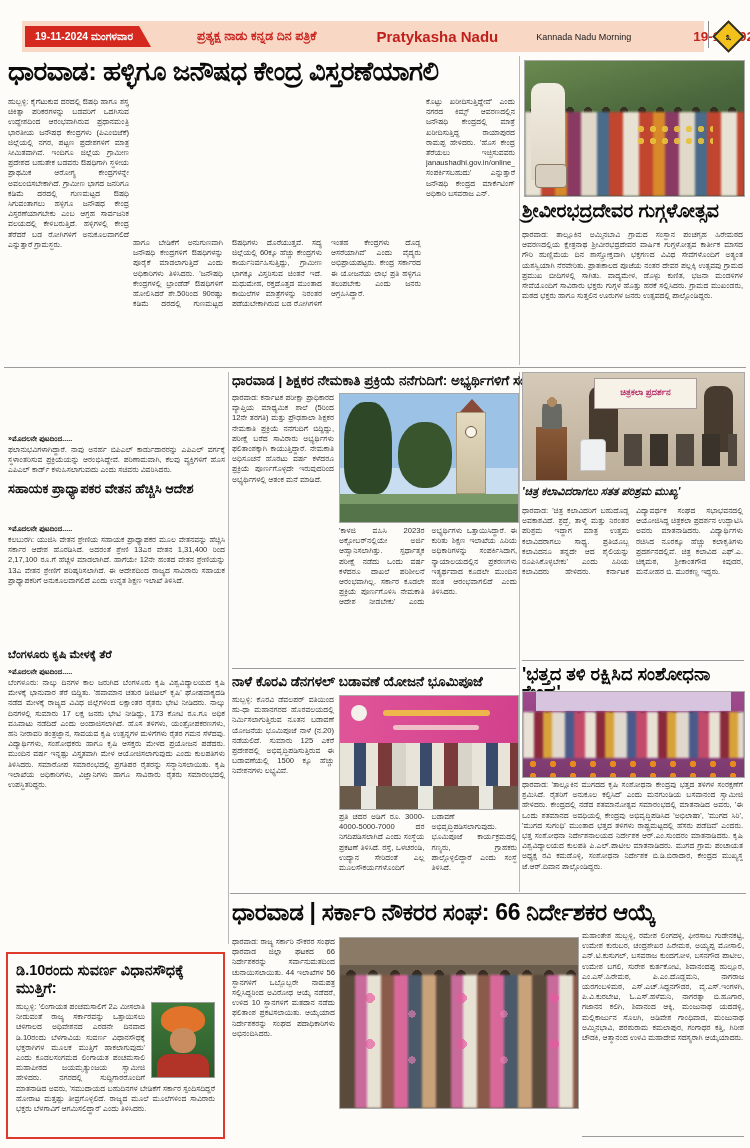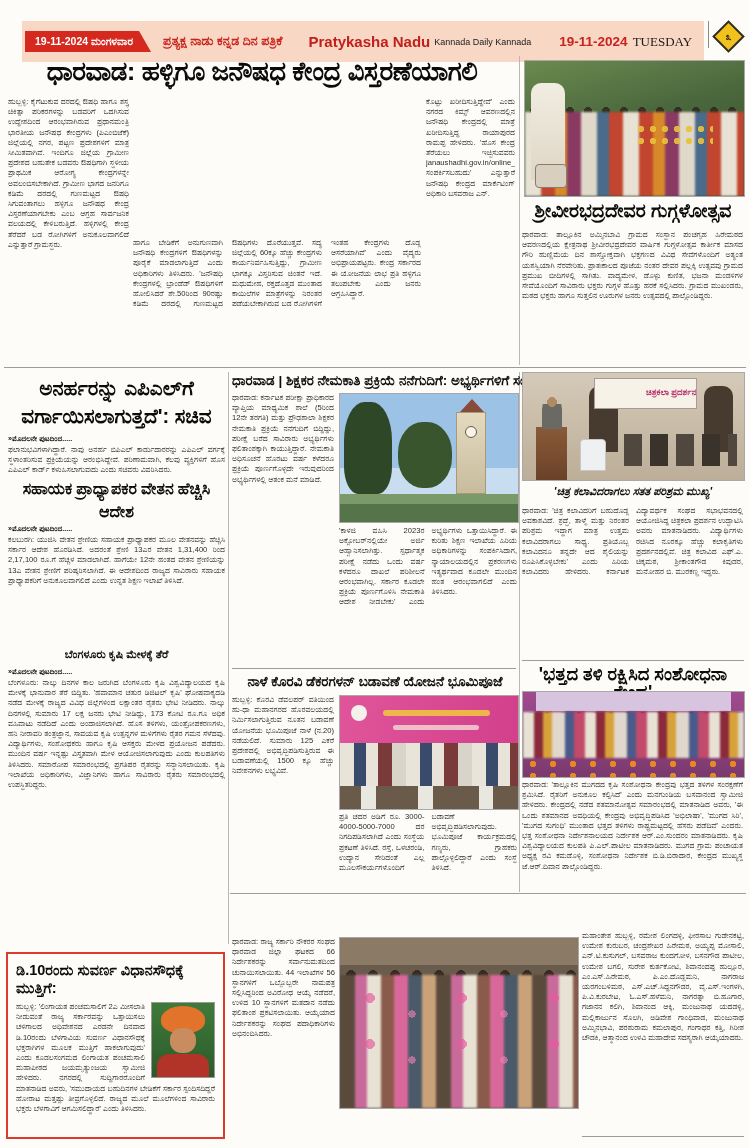--- a/index.html
+++ b/index.html
@@ -2,28 +2,28 @@
 <html><head>
 <meta charset="utf-8">
 <style>
   html,body{margin:0;padding:0;background:#e8e6e0;}
   #page{position:relative;width:750px;height:1148px;background:#fdfcf8;overflow:hidden;
         font-family:"Liberation Sans","DejaVu Sans",sans-serif;color:#222;}
   .abs{position:absolute;}
   .body-text{font-size:7.6px;line-height:10.2px;text-align:justify;color:#2b2b2b;overflow:hidden;}
   .cols2{column-count:2;column-gap:7px;}
   .cols3{column-count:3;column-gap:9px;}
-  .hl{font-weight:bold;color:#0b0b0b;text-align:center;}
+  .hl{font-weight:bold;color:#0b0b0b;}
   .continued{font-size:7.2px;font-weight:bold;color:#111;}
   .rule-h{position:absolute;height:1px;background:#9c9c9c;}
   .rule-v{position:absolute;width:1px;background:#b8b8b8;}
   .ph{position:absolute;overflow:hidden;border:1px solid #a8a8a8;background:#ccc;}
 
   
-  .mast-bar{position:absolute;left:22px;top:21px;width:682px;height:41px;background:#f8d7c5;display:flex;align-items:center;}
+  .mast-bar{position:absolute;left:22px;top:21px;width:682px;height:31px;background:#f8d7c5;display:flex;align-items:center;gap:34px;}
   .ribbon{background:#d5281f;color:#fff;height:21px;line-height:21px;padding:0 18px 0 10px;font-size:10.5px;font-weight:bold;
           clip-path:polygon(0 0,calc(100% - 12px) 0,100% 100%,0 100%);margin-left:3px;white-space:nowrap;}
   .tagline{color:#c8231d;font-weight:bold;font-size:12.5px;margin-left:12px;white-space:nowrap;}
   .pname{color:#c0201c;font-weight:bold;font-size:15px;margin-left:26px;white-space:nowrap;}
   .psub{color:#1a1a1a;font-size:9px;margin-left:4px;white-space:nowrap;}
   .mdate-d{color:#c8231d;font-weight:bold;font-size:13.5px;margin-left:28px;white-space:nowrap;}
   .mdate-day{color:#1a1a1a;font-size:13px;font-family:"Liberation Serif",serif;margin-left:5px;white-space:nowrap;}
   .mast-divider{position:absolute;left:708px;top:21px;width:1px;height:27px;background:#8a8a8a;}
   .page-badge{position:absolute;left:717px;top:25px;width:19px;height:19px;background:#f2c11b;border:2px solid #2e2e2e;transform:rotate(45deg);}
   .page-badge span{display:block;transform:rotate(-45deg);text-align:center;line-height:19px;font-size:10px;font-weight:bold;color:#222;}
@@ -36,21 +36,21 @@
   #lead-colB{left:133px;top:238px;width:288px;height:125px;}
   #rv-top{left:519px;top:56px;height:309px;}
   #ph-gug{left:524px;top:60px;width:219px;height:135px;}
   #hl-gug{left:522px;top:199px;width:222px;font-size:19px;line-height:24px;}
   #gug-body{left:522px;top:230px;width:221px;height:134px;}
   #rh-mid{left:4px;top:367px;width:742px;}
 
   #hl-a1{left:8px;top:374px;width:217px;font-size:20px;line-height:28px;}
   #a1-cont{left:8px;top:434px;}
   #a1-body{left:8px;top:445px;width:217px;height:27px;}
-  #hl-a2{left:8px;top:477px;width:217px;font-size:16px;line-height:23px;font-family:Liberation Serif, serif;}
+  #hl-a2{left:8px;top:477px;width:217px;font-size:13px;line-height:23px;}
   #a2-cont{left:8px;top:524px;}
   #a2-body{left:8px;top:535px;width:217px;height:103px;}
   #hl-a3{left:8px;top:643px;width:217px;font-size:11px;line-height:22px;}
   #a3-cont{left:8px;top:667px;}
   #a3-body{left:8px;top:678px;width:217px;height:264px;}
 
   #mutige-box{left:6px;top:952px;width:219px;height:187px;border:2px solid #df382c;padding:7px 8px;box-sizing:border-box;background:#fdfcf8;}
   #hl-mut{font-size:14.5px;line-height:18px;font-weight:bold;color:#0b0b0b;margin-bottom:5px;}
   #mut-body{font-size:7.6px;line-height:10.2px;text-align:justify;color:#2b2b2b;overflow:hidden;height:142px;}
   #ph-mut{position:relative;float:right;width:62px;height:74px;margin:0 0 4px 6px;background:linear-gradient(#3f7a3b,#2c5a2a);border:1px solid #999;overflow:hidden;}
@@ -115,21 +115,21 @@
   .tw-tree1{position:absolute;left:4px;top:8px;width:48px;height:92px;background:#2d4727;border-radius:42% 42% 30% 30%;}
   .tw-tree2{position:absolute;left:58px;top:28px;width:54px;height:66px;background:#39552e;border-radius:46%;}
   .tw-tower{position:absolute;right:32px;top:18px;width:28px;height:80px;background:linear-gradient(#e4daBF,#c8bc9e);border:1px solid #a89878;}
   .tw-roof{position:absolute;right:34px;top:5px;width:0;height:0;border-left:12px solid transparent;border-right:12px solid transparent;border-bottom:13px solid #8a4a3a;}
   .tw-clock{position:absolute;right:41px;top:32px;width:10px;height:10px;background:#f8f4ea;border:1px solid #6a5a42;border-radius:50%;}
 
   #ph-chitra{background:linear-gradient(#d5c9b8,#bcae98);}
   .ch-door1{position:absolute;left:30%;top:12%;width:13%;height:62%;background:#473a2e;border-radius:10px 10px 0 0;}
   .ch-door2{position:absolute;right:5%;top:12%;width:13%;height:62%;background:#473a2e;border-radius:10px 10px 0 0;}
   .ch-banner{position:absolute;top:5%;left:32%;width:46%;height:27%;background:#f6f2e8;border:1px solid #a99;
-             color:#b5306a;font-weight:bold;font-size:8.5px;text-align:right;line-height:26px;overflow:hidden;}
+             color:#b5306a;font-weight:bold;font-size:8.5px;text-align:center;line-height:26px;overflow:hidden;}
   .ch-podium{position:absolute;left:6%;bottom:0;width:14%;height:50%;background:linear-gradient(#8a5a38,#6a4228);}
   .ch-speaker{position:absolute;left:8.5%;bottom:48%;width:9%;height:30%;
               background:radial-gradient(circle 5px at 50% 5px,#b08a62 97%,transparent 98%),linear-gradient(transparent 0 22%,#6a6a64 22%);border-radius:40% 40% 0 0;}
   .ch-people{position:absolute;right:3%;bottom:13%;width:55%;height:30%;filter:blur(.6px);
              background:repeating-linear-gradient(90deg,transparent 0 8px,#50483e 8px 26px,transparent 26px 34px,#39332b 34px 52px);}
   .ch-chair{position:absolute;left:26%;bottom:8%;width:24px;height:30px;background:#eef0f2;border:1px solid #c8c8c8;border-radius:4px 4px 0 0;}
 
   #ph-bhatta{background:linear-gradient(#a04a8e,#7a3a6e);}
   .bh-banner{position:absolute;top:0;left:6%;width:88%;height:22%;background:#ded2e8;opacity:.9;}
   .bh-heads{position:absolute;top:20%;left:0;right:0;height:12px;opacity:.85;
@@ -164,21 +164,21 @@
 <body>
 
 <div id="page">
 
   <div class="mast-bar">
     <div class="ribbon">
       <span>19-11-2024 ಮಂಗಳವಾರ</span>
     </div>
     <div class="tagline">ಪ್ರತ್ಯಕ್ಷ ನಾಡು ಕನ್ನಡ ದಿನ ಪತ್ರಿಕೆ</div>
     <span class="pname">Pratykasha Nadu</span>
-    <span class="psub">Kannada Daily Kannada</span>
+    <span class="psub">Kannada Nadu Morning</span>
     <span class="mdate-d">19-11-2024</span>
     <span class="mdate-day">TUESDAY</span>
   </div>
   <div class="mast-divider"></div>
   <div class="page-badge">
     <span>೩</span>
   </div>
 
   <div class="abs hl" id="hl-lead">ಧಾರವಾಡ: ಹಳ್ಳಿಗೂ ಜನೌಷಧ ಕೇಂದ್ರ ವಿಸ್ತರಣೆಯಾಗಲಿ</div>
   <div class="abs body-text" id="lead-colL">ಹುಬ್ಬಳ್ಳಿ: ಕೈಗೆಟುಕುವ ದರದಲ್ಲಿ ಔಷಧಿ ಹಾಗೂ ಶಸ್ತ್ರ ಚಿಕಿತ್ಸಾ ಪರಿಕರಗಳನ್ನು ಬಡವರಿಗೆ ಒದಗಿಸುವ ಉದ್ದೇಶದಿಂದ ಆರಂಭವಾಗಿರುವ ಪ್ರಧಾನಮಂತ್ರಿ ಭಾರತೀಯ ಜನೌಷಧ ಕೇಂದ್ರಗಳು (ಪಿಎಂಬಿಜೆಕೆ) ಜಿಲ್ಲೆಯಲ್ಲಿ ನಗರ, ಪಟ್ಟಣ ಪ್ರದೇಶಗಳಿಗೆ ಮಾತ್ರ ಸೀಮಿತವಾಗಿವೆ. ಇಂದಿಗೂ ಜಿಲ್ಲೆಯ ಗ್ರಾಮೀಣ ಪ್ರದೇಶದ ಬಹುತೇಕ ಬಡವರು ಔಷಧಿಗಾಗಿ ಸ್ಥಳೀಯ ಪ್ರಾಥಮಿಕ ಆರೋಗ್ಯ ಕೇಂದ್ರಗಳನ್ನೇ ಅವಲಂಬಿಸಬೇಕಾಗಿದೆ. ಗ್ರಾಮೀಣ ಭಾಗದ ಜನರಿಗೂ ಕಡಿಮೆ ದರದಲ್ಲಿ ಗುಣಮಟ್ಟದ ಔಷಧಿ ಸಿಗುವಂತಾಗಲು ಹಳ್ಳಿಗೂ ಜನೌಷಧ ಕೇಂದ್ರ ವಿಸ್ತರಣೆಯಾಗಬೇಕು ಎಂಬ ಆಗ್ರಹ ಸಾರ್ವಜನಿಕ ವಲಯದಲ್ಲಿ ಕೇಳಿಬರುತ್ತಿದೆ. ಹಳ್ಳಿಗಳಲ್ಲಿ ಕೇಂದ್ರ ತೆರೆದರೆ ಬಡ ರೋಗಿಗಳಿಗೆ ಅನುಕೂಲವಾಗಲಿದೆ ಎನ್ನುತ್ತಾರೆ ಗ್ರಾಮಸ್ಥರು.</div>
@@ -191,21 +191,20 @@
     <div class="gug-crowd"></div>
     <div class="gug-drummer"></div>
     <div class="gug-drum"></div>
     <div class="gug-garland"></div>
   </div>
   <div class="abs hl" id="hl-gug">ಶ್ರೀವೀರಭದ್ರದೇವರ ಗುಗ್ಗಳೋತ್ಸವ</div>
   <div class="abs body-text" id="gug-body">ಧಾರವಾಡ: ತಾಲ್ಲೂಕಿನ ಅಮ್ಮಿನಬಾವಿ ಗ್ರಾಮದ ಸಂಸ್ಥಾನ ಪಂಚಗೃಹ ಹಿರೇಮಠದ ಆವರಣದಲ್ಲಿಯ ಕ್ಷೇತ್ರನಾಥ ಶ್ರೀವೀರಭದ್ರದೇವರ ವಾರ್ಷಿಕ ಗುಗ್ಗಳೋತ್ಸವ ಕಾರ್ತೀಕ ಮಾಸದ ಗೌರಿ ಹುಣ್ಣಿಮೆಯ ದಿನ ಶಾಸ್ತ್ರೋಕ್ತವಾಗಿ ಭಕ್ತಗಣದ ವಿವಿಧ ಸೇವೆಗಳೊಂದಿಗೆ ಅತ್ಯಂತ ಯಶಸ್ವಿಯಾಗಿ ನೆರವೇರಿತು. ಪ್ರಾತಃಕಾಲದ ಪೂಜೆಯ ನಂತರ ದೇವರ ಪಲ್ಲಕ್ಕಿ ಉತ್ಸವವು ಗ್ರಾಮದ ಪ್ರಮುಖ ಬೀದಿಗಳಲ್ಲಿ ಸಾಗಿತು. ವಾದ್ಯಮೇಳ, ಡೊಳ್ಳು ಕುಣಿತ, ಭಜನಾ ಮಂಡಳಿಗಳ ಸೇವೆಯೊಂದಿಗೆ ಸಾವಿರಾರು ಭಕ್ತರು ಗುಗ್ಗಳ ಹೊತ್ತು ಹರಕೆ ಸಲ್ಲಿಸಿದರು. ಗ್ರಾಮದ ಮುಖಂಡರು, ಮಠದ ಭಕ್ತರು ಹಾಗೂ ಸುತ್ತಲಿನ ಊರುಗಳ ಜನರು ಉತ್ಸವದಲ್ಲಿ ಪಾಲ್ಗೊಂಡಿದ್ದರು.</div>
 
   <div class="rule-h" id="rh-mid"></div>
 
-  <div class="abs hl" id="hl-a1">ಅನರ್ಹರನ್ನು ಎಪಿಎಲ್‌ಗೆ ವರ್ಗಾಯಿಸಲಾಗುತ್ತದೆ': ಸಚಿವ</div>
   <div class="abs continued" id="a1-cont">»ಮೊದಲನೇ ಪುಟದಿಂದ.....</div>
   <div class="abs body-text" id="a1-body">ಫಲಾನುಭವಿಗಳಾಗಿದ್ದಾರೆ. ನಾವು ಅನರ್ಹ ಬಿಪಿಎಲ್ ಕಾರ್ಡುದಾರರನ್ನು ಎಪಿಎಲ್ ವರ್ಗಕ್ಕೆ ಸ್ಥಳಾಂತರಿಸುವ ಪ್ರಕ್ರಿಯೆಯನ್ನು ಆರಂಭಿಸಿದ್ದೇವೆ. ಪರಿಣಾಮವಾಗಿ, ಕೆಲವು ವ್ಯಕ್ತಿಗಳಿಗೆ ಹೊಸ ಎಪಿಎಲ್ ಕಾರ್ಡ್ ಕಳುಹಿಸಲಾಗುವುದು ಎಂದು ಸಚಿವರು ವಿವರಿಸಿದರು.</div>
 
   <div class="abs hl" id="hl-a2">ಸಹಾಯಕ ಪ್ರಾಧ್ಯಾಪಕರ ವೇತನ ಹೆಚ್ಚಿಸಿ ಆದೇಶ</div>
   <div class="abs continued" id="a2-cont">»ಮೊದಲನೇ ಪುಟದಿಂದ.....</div>
   <div class="abs body-text" id="a2-body">ಕಲಬುರಗಿ: ಯುಜಿಸಿ ವೇತನ ಶ್ರೇಣಿಯ ಸಹಾಯಕ ಪ್ರಾಧ್ಯಾಪಕರ ಮೂಲ ವೇತನವನ್ನು ಹೆಚ್ಚಿಸಿ ಸರ್ಕಾರ ಆದೇಶ ಹೊರಡಿಸಿದೆ. ಅದರಂತೆ ಶ್ರೇಣಿ 13ಎರ ವೇತನ 1,31,400 ರಿಂದ 2,17,100 ರೂ.ಗೆ ಹೆಚ್ಚಳ ಮಾಡಲಾಗಿದೆ. ಹಾಗೆಯೇ 12ನೇ ಹಂತದ ವೇತನ ಶ್ರೇಣಿಯನ್ನು 13ಎ ವೇತನ ಶ್ರೇಣಿಗೆ ಪರಿಷ್ಕರಿಸಲಾಗಿದೆ. ಈ ಆದೇಶದಿಂದ ರಾಜ್ಯದ ಸಾವಿರಾರು ಸಹಾಯಕ ಪ್ರಾಧ್ಯಾಪಕರಿಗೆ ಅನುಕೂಲವಾಗಲಿದೆ ಎಂದು ಉನ್ನತ ಶಿಕ್ಷಣ ಇಲಾಖೆ ತಿಳಿಸಿದೆ.</div>
 
   <div class="abs hl" id="hl-a3">ಬೆಂಗಳೂರು ಕೃಷಿ ಮೇಳಕ್ಕೆ ತೆರೆ</div>
   <div class="abs continued" id="a3-cont">»ಮೊದಲನೇ ಪುಟದಿಂದ.....</div>
   <div class="abs body-text" id="a3-body">ಬೆಂಗಳೂರು: ನಾಲ್ಕು ದಿನಗಳ ಕಾಲ ಜರುಗಿದ ಬೆಂಗಳೂರು ಕೃಷಿ ವಿಶ್ವವಿದ್ಯಾಲಯದ ಕೃಷಿ ಮೇಳಕ್ಕೆ ಭಾನುವಾರ ತೆರೆ ಬಿದ್ದಿತು. 'ಹವಾಮಾನ ಚತುರ ಡಿಜಿಟಲ್ ಕೃಷಿ' ಘೋಷವಾಕ್ಯದಡಿ ನಡೆದ ಮೇಳಕ್ಕೆ ರಾಜ್ಯದ ವಿವಿಧ ಜಿಲ್ಲೆಗಳಿಂದ ಲಕ್ಷಾಂತರ ರೈತರು ಭೇಟಿ ನೀಡಿದರು. ನಾಲ್ಕು ದಿನಗಳಲ್ಲಿ ಸುಮಾರು 17 ಲಕ್ಷ ಜನರು ಭೇಟಿ ನೀಡಿದ್ದು, 173 ಕೋಟಿ ರೂ.ಗೂ ಅಧಿಕ ವಹಿವಾಟು ನಡೆದಿದೆ ಎಂದು ಅಂದಾಜಿಸಲಾಗಿದೆ. ಹೊಸ ತಳಿಗಳು, ಯಂತ್ರೋಪಕರಣಗಳು, ಹನಿ ನೀರಾವರಿ ತಂತ್ರಜ್ಞಾನ, ಸಾವಯವ ಕೃಷಿ ಉತ್ಪನ್ನಗಳ ಮಳಿಗೆಗಳು ರೈತರ ಗಮನ ಸೆಳೆದವು. ವಿದ್ಯಾರ್ಥಿಗಳು, ಸಂಶೋಧಕರು ಹಾಗೂ ಕೃಷಿ ಆಸಕ್ತರು ಮೇಳದ ಪ್ರಯೋಜನ ಪಡೆದರು. ಮುಂದಿನ ವರ್ಷ ಇನ್ನಷ್ಟು ವಿಸ್ತೃತವಾಗಿ ಮೇಳ ಆಯೋಜಿಸಲಾಗುವುದು ಎಂದು ಕುಲಪತಿಗಳು ತಿಳಿಸಿದರು. ಸಮಾರೋಪ ಸಮಾರಂಭದಲ್ಲಿ ಪ್ರಗತಿಪರ ರೈತರನ್ನು ಸನ್ಮಾನಿಸಲಾಯಿತು. ಕೃಷಿ ಇಲಾಖೆಯ ಅಧಿಕಾರಿಗಳು, ವಿಜ್ಞಾನಿಗಳು ಹಾಗೂ ಸಾವಿರಾರು ರೈತರು ಸಮಾರಂಭದಲ್ಲಿ ಉಪಸ್ಥಿತರಿದ್ದರು.</div>
@@ -231,21 +230,21 @@
     <div class="tw-tree1"></div>
     <div class="tw-tree2"></div>
     <div class="tw-roof"></div>
     <div class="tw-tower"></div>
     <div class="tw-clock"></div>
   </div>
   <div class="abs body-text cols2" id="teach-colB">'ಕಾಳಜಿ ವಹಿಸಿ 2023ರ ಅಕ್ಟೋಬರ್‌ನಲ್ಲಿಯೇ ಅರ್ಜಿ ಆಹ್ವಾನಿಸಲಾಗಿತ್ತು. ಸ್ಪರ್ಧಾತ್ಮಕ ಪರೀಕ್ಷೆ ನಡೆದು ಒಂದು ವರ್ಷ ಕಳೆದರೂ ದಾಖಲೆ ಪರಿಶೀಲನೆ ಆರಂಭವಾಗಿಲ್ಲ. ಸರ್ಕಾರ ಕೂಡಲೇ ಪ್ರಕ್ರಿಯೆ ಪೂರ್ಣಗೊಳಿಸಿ ನೇಮಕಾತಿ ಆದೇಶ ನೀಡಬೇಕು' ಎಂದು ಅಭ್ಯರ್ಥಿಗಳು ಒತ್ತಾಯಿಸಿದ್ದಾರೆ. ಈ ಕುರಿತು ಶಿಕ್ಷಣ ಇಲಾಖೆಯ ಹಿರಿಯ ಅಧಿಕಾರಿಗಳನ್ನು ಸಂಪರ್ಕಿಸಿದಾಗ, ನ್ಯಾಯಾಲಯದಲ್ಲಿನ ಪ್ರಕರಣಗಳು ಇತ್ಯರ್ಥವಾದ ಕೂಡಲೇ ಮುಂದಿನ ಹಂತ ಆರಂಭವಾಗಲಿದೆ ಎಂದು ತಿಳಿಸಿದರು.</div>
 
   <div class="rule-h" id="rh-c1"></div>
 
-  <div class="abs hl" id="hl-bhoomi">ನಾಳೆ ಕೊರವಿ ಡೆಕರಗಳನ್ ಬಡಾವಣೆ ಯೋಜನೆ ಭೂಮಿಪೂಜೆ</div>
+  <div class="abs hl" id="hl-bhoomi">ನಾಳೆ ಕೊರವಿ ಡೆನಗಳಲ್ ಬಡಾವಣೆ ಯೋಜನೆ ಭೂಮಿಪೂಜೆ</div>
   <div class="abs body-text" id="bhoomi-colL">ಹುಬ್ಬಳ್ಳಿ: ಕೊರವಿ ಡೆವಲಪರ್ ವತಿಯಿಂದ ಹು-ಧಾ ಮಹಾನಗರದ ಹೊರವಲಯದಲ್ಲಿ ನಿರ್ಮಿಸಲಾಗುತ್ತಿರುವ ನೂತನ ಬಡಾವಣೆ ಯೋಜನೆಯ ಭೂಮಿಪೂಜೆ ನಾಳೆ (ನ.20) ನಡೆಯಲಿದೆ. ಸುಮಾರು 125 ಎಕರೆ ಪ್ರದೇಶದಲ್ಲಿ ಅಭಿವೃದ್ಧಿಪಡಿಸುತ್ತಿರುವ ಈ ಬಡಾವಣೆಯಲ್ಲಿ 1500 ಕ್ಕೂ ಹೆಚ್ಚು ನಿವೇಶನಗಳು ಲಭ್ಯವಿವೆ.</div>
   <div class="ph" id="ph-bhoomi">
     <div class="bm-banner"></div>
     <div class="bm-logo"></div>
     <div class="bm-text1"></div>
     <div class="bm-text2"></div>
     <div class="bm-heads"></div>
     <div class="bm-people"></div>
     <div class="bm-table"></div>
   </div>
@@ -271,20 +270,21 @@
   <div class="ph" id="ph-bhatta">
     <div class="bh-banner"></div>
     <div class="bh-heads"></div>
     <div class="bh-people"></div>
     <div class="bh-table"></div>
   </div>
   <div class="abs body-text" id="bhatta-body">ಧಾರವಾಡ: 'ತಾಲ್ಲೂಕಿನ ಮುಗದದ ಕೃಷಿ ಸಂಶೋಧನಾ ಕೇಂದ್ರವು ಭತ್ತದ ತಳಿಗಳ ಸಂರಕ್ಷಣೆಗೆ ಶ್ರಮಿಸಿದೆ. ರೈತರಿಗೆ ಅನುಕೂಲ ಕಲ್ಪಿಸಿದೆ' ಎಂದು ಮನಗುಂಡಿಯ ಬಸವಾನಂದ ಸ್ವಾಮೀಜಿ ಹೇಳಿದರು. ಕೇಂದ್ರದಲ್ಲಿ ನಡೆದ ಶತಮಾನೋತ್ಸವ ಸಮಾರಂಭದಲ್ಲಿ ಮಾತನಾಡಿದ ಅವರು, 'ಈ ಒಂದು ಶತಮಾನದ ಅವಧಿಯಲ್ಲಿ ಕೇಂದ್ರವು ಅಭಿವೃದ್ಧಿಪಡಿಸಿದ 'ಅಭಿಲಾಷಾ', 'ಮುಗದ ಸಿರಿ', 'ಮುಗದ ಸುಗಂಧಿ' ಮುಂತಾದ ಭತ್ತದ ತಳಿಗಳು ರಾಷ್ಟ್ರಮಟ್ಟದಲ್ಲಿ ಹೆಸರು ಪಡೆದಿವೆ' ಎಂದರು. ಭತ್ತ ಸಂಶೋಧನಾ ನಿರ್ದೇಶನಾಲಯದ ನಿರ್ದೇಶಕ ಆರ್.ಎಂ.ಸುಂದರಂ ಮಾತನಾಡಿದರು. ಕೃಷಿ ವಿಶ್ವವಿದ್ಯಾಲಯದ ಕುಲಪತಿ ಪಿ.ಎಲ್.ಪಾಟೀಲ ಮಾತನಾಡಿದರು. ಮುಗದ ಗ್ರಾಮ ಪಂಚಾಯತ ಅಧ್ಯಕ್ಷ ರವಿ ಕಮಡೊಳ್ಳಿ, ಸಂಶೋಧನಾ ನಿರ್ದೇಶಕ ಬಿ.ಡಿ.ಬಿರಾದಾರ, ಕೇಂದ್ರದ ಮುಖ್ಯಸ್ಥ ಜೆ.ಆರ್.ದಿವಾನ ಪಾಲ್ಗೊಂಡಿದ್ದರು.</div>
 
   <div class="rule-h" id="rh-bottom"></div>
 
+  <div class="abs hl" id="hl-bottom">ಧಾರವಾಡ | ಸರ್ಕಾರಿ ನೌಕರರ ಸಂಘ: 66 ನಿರ್ದೇಶಕರ ಆಯ್ಕೆ</div>
   <div class="abs body-text" id="bot-colL">ಧಾರವಾಡ: ರಾಜ್ಯ ಸರ್ಕಾರಿ ನೌಕರರ ಸಂಘದ ಧಾರವಾಡ ಜಿಲ್ಲಾ ಘಟಕದ 66 ನಿರ್ದೇಶಕರನ್ನು ಸರ್ವಾನುಮತದಿಂದ ಚುನಾಯಿಸಲಾಯಿತು. 44 ಇಲಾಖೆಗಳ 56 ಸ್ಥಾನಗಳಿಗೆ ಒಬ್ಬೊಬ್ಬರೇ ನಾಮಪತ್ರ ಸಲ್ಲಿಸಿದ್ದರಿಂದ ಅವಿರೋಧ ಆಯ್ಕೆ ನಡೆದರೆ, ಉಳಿದ 10 ಸ್ಥಾನಗಳಿಗೆ ಮತದಾನ ನಡೆದು ಫಲಿತಾಂಶ ಪ್ರಕಟಿಸಲಾಯಿತು. ಆಯ್ಕೆಯಾದ ನಿರ್ದೇಶಕರನ್ನು ಸಂಘದ ಪದಾಧಿಕಾರಿಗಳು ಅಭಿನಂದಿಸಿದರು.</div>
   <div class="ph" id="ph-group">
     <div class="gr-heads"></div>
     <div class="gr-crowd"></div>
     <div class="gr-powder"></div>
   </div>
   <div class="abs" id="bot-caption">ಗೋಲಪ್ಪನವರ, ಸುರೇಶ, ರಾಜಶೇಖರ ಹಿರೇಮಠ</div>
   <div class="abs body-text" id="bot-names">ಮಹಾಂತೇಶ ಹುಬ್ಬಳ್ಳಿ, ರಮೇಶ ಲಿಂಗದಳ್ಳಿ, ಫೀರಸಾಬ ಗುಡೇನಕಟ್ಟಿ, ಉಮೇಶ ಕುರುಬರ, ಚಂದ್ರಶೇಖರ ಹಿರೇಮಠ, ಅಯ್ಯಪ್ಪ ಮೋಸಾಲಿ, ಎನ್.ಟಿ.ಕುಸುಗಲ್, ಬಸವರಾಜ ಕುಂದಗೋಳ, ಬಸನಗೌಡ ಪಾಟೀಲ, ಉಮೇಶ ಬಗಲಿ, ಸುರೇಶ ಕುರ್ತಕೋಟಿ, ಶಿವಾನಂದಪ್ಪ ಹುಲ್ಲೂರ, ಎಂ.ಎಸ್.ಹಿರೇಮಠ, ಪಿ.ಎಂ.ದೊಡ್ಡಮನಿ, ನಾಗರಾಜ ಯರಗಂಬಳಿಮಠ, ಎಸ್.ಎಚ್.ಸಿದ್ದನಗೌಡರ, ವೈ.ಎಸ್.ಇಂಗಳಗಿ, ಪಿ.ವಿ.ಕುರಬೇಟ, ಓ.ಎಸ್.ಹಳೆಮನಿ, ನಾಗರತ್ನಾ ಬಿ.ಹೂಗಾರ, ಗಜಾನನ ಕಲಿಗಿ, ಶಿವಾನಂದ ಆಕ್ಕಿ, ಮಂಜುನಾಥ ಯದಡಳ್ಳಿ, ಮಲ್ಲಿಕಾರ್ಜುನ ಸೊಲಗಿ, ಅಡಿವೇಶ ಗಾಂಧಿವಾಡ, ಮಂಜುನಾಥ ಅಮ್ಮಿನಭಾವಿ, ಪರಶುರಾಮ ಕಮಲಾಪುರ, ಗಂಗಾಧರ ಕತ್ತಿ, ಗಿರೀಶ ಚೌಡಕಿ, ಆತ್ಮಾನಂದ ಉಳವಿ ಮಹಾದೇವ ಸದಸ್ಯರಾಗಿ ಆಯ್ಕೆಯಾದರು.</div>
   <div class="rule-h" id="rh-end"></div>
 

